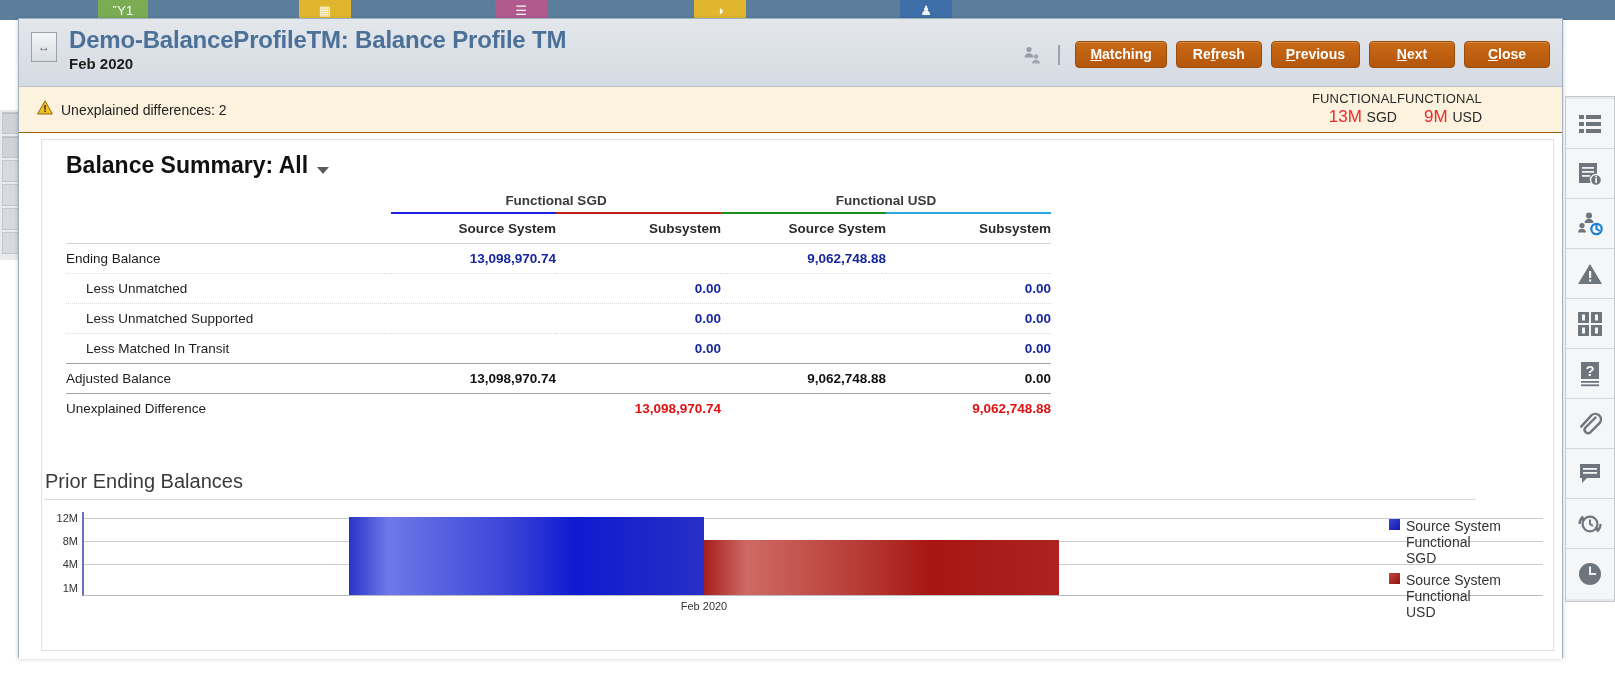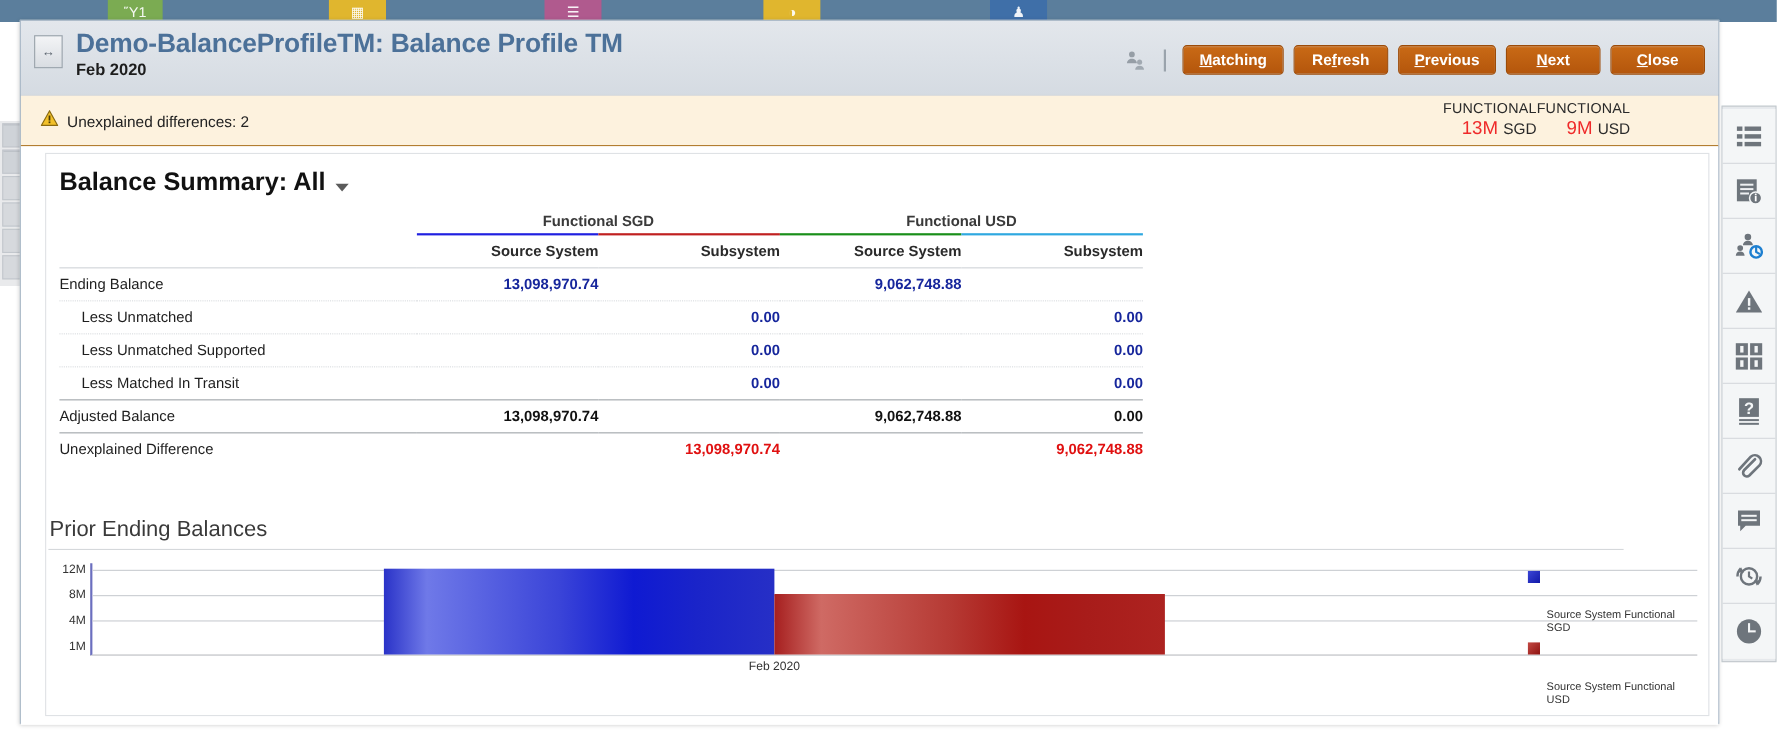--- a/index.html
+++ b/index.html
@@ -103,21 +103,21 @@
   
   #content {
     position: relative; height: 526px; padding: 6px 8px 8px 22px;
     background: #ffffff;
   }
   #card {
     position: relative;
     border: 1px solid #dfe2e5;
     height: 100%;
     background: #fff;
-    padding: 12px 18px 0 12px;
+    padding: 12px 18px 0 24px;
     overflow: hidden;
   }
 
   #summary-head { display:flex; align-items:center; gap: 9px; }
   #summary-title { font-size: 23px; font-weight: bold; color: #111; }
   #summary-caret {
     width:0;height:0;border-left:6px solid transparent;border-right:6px solid transparent;
     border-top: 7px solid #5b5b5b; margin-top: 10px; cursor:pointer;
   }
 
@@ -161,21 +161,21 @@
   .gridline { position:absolute; left:0; right:0; height:1px; background:#c9ccd1; }
   .bar { position:absolute; bottom: 0; }
   .bar.blue { background: linear-gradient(to right, #2a33c8 0%, #6f79e8 11%, #3a44d8 45%, #0f1ad2 64%, #1a24c9 80%, #262fc6 100%); }
   .bar.red  { background: linear-gradient(to right, #a61f1f 0%, #cf6a64 12%, #b63a34 45%, #a81512 64%, #a81c1a 80%, #ad2320 100%); }
   #xlabel { position:absolute; top: 88px; font-size: 11px; color:#333; transform: translateX(-50%); }
   #legend { position:absolute; right: 2px; top: 6px; width: 152px; }
   .lg-item { display:flex; align-items:flex-start; gap: 6px; margin-bottom: 6px; }
   .lg-sw { width: 11px; height: 11px; flex: 0 0 auto; margin-top: 1px; }
   .lg-sw.blue { background: linear-gradient(to bottom right,#3b46d6,#1219a8); }
   .lg-sw.red  { background: linear-gradient(to bottom right,#c44a44,#8e1210); }
-  .lg-text { font-size: 10px; color: #333; line-height: 1.15; margin-top: 36px; }
+  .lg-text { font-size: 14px; color: #333; line-height: 1.15; }
 
   
   #rail {
     position: absolute; right: 0; top: 96px; width: 50px;
     background: #e6e9ec; border: 1px solid #c2c8ce;
     padding: 2px 0;
   }
   .rail-btn {
     width: 48px; height: 50px; display:flex; align-items:center; justify-content:center;
     border-bottom: 1px solid #d3d7db; cursor: pointer; background: #f4f6f7;

